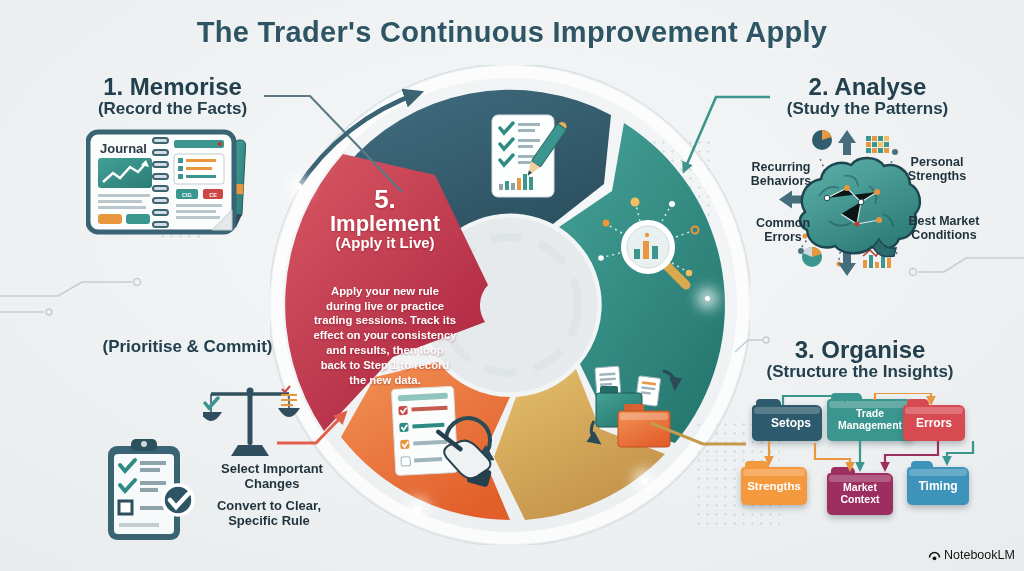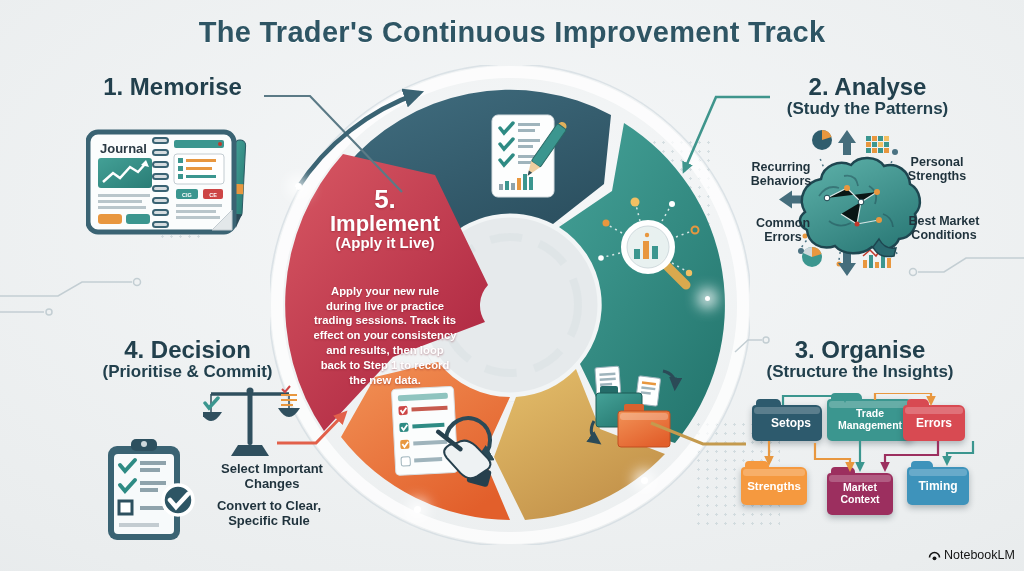--- a/index.html
+++ b/index.html
@@ -101,21 +101,21 @@
       <path d="M735,352 L748,340 H762"></path>
         <circle cx="766" cy="340" r="3"></circle>
     </g>
     <path d="M264,96 L310,96 L402,192" stroke="#5b7a86" stroke-width="2.2" fill="none"></path>
     <path d="M297,189 A237,237 0 0 1 419,93" stroke="#3a6373" stroke-width="4.5" fill="none" marker-end="url(#mS)"></path>
     <path d="M770,97 L716,97 L684,171" stroke="#3f958c" stroke-width="2.6" fill="none" marker-end="url(#mT)"></path>
     <path d="M651,423 L703,444 L746,444" stroke="#c49a4e" stroke-width="3" fill="none"></path>
     <path d="M277,443 L316,443 L345,413" stroke="#e2604a" stroke-width="3" fill="none" marker-end="url(#mC)"></path>
   </svg>
 
-  <div class="title">The Trader's Continuous Improvement Track</div>
+  <div class="title">The Trader's Continuous Improvement Apply</div>
 
   <svg class="abs z3" style="left:270px;top:65px;pointer-events:none;" width="480" height="480" viewBox="-20 -20 480 480">
     <defs>
       <linearGradient id="gDark" x1="0" y1="0" x2=".7" y2="1">
           <stop offset="0" stop-color="#416e80"></stop>
           <stop offset="1" stop-color="#2b4f5f"></stop>
         </linearGradient>
       <linearGradient id="gTeal" x1="0" y1="0" x2=".8" y2="1">
           <stop offset="0" stop-color="#45a298"></stop>
           <stop offset="1" stop-color="#25776f"></stop>
@@ -256,20 +256,21 @@
 
   <div class="implement">
     <div class="num">5.</div>
     <div class="t">Implement</div>
     <div class="s">(Apply it Live)</div>
     <div class="b">Apply your new rule during live or practice trading sessions. Track its effect on your consistency and results, then loop back to Step 1 to record the new data.</div>
   </div>
 
   <div class="sec-head hd-memorise">
     <div class="h1">1. Memorise</div>
+    <div class="h2">(Record the Facts)</div>
   </div>
   <svg class="abs z5" style="left:86px;top:126px;" width="168" height="114" viewBox="0 0 168 114" font-family="Liberation Sans, sans-serif">
     <defs>
       <linearGradient id="gTealIco" x1="0" y1="0" x2="1" y2="1">
           <stop offset="0" stop-color="#43a096"></stop>
           <stop offset="1" stop-color="#2a7d76"></stop>
         </linearGradient>
     </defs>
     <g transform="rotate(3 152 50)">
       <rect x="147" y="14" width="11" height="78" rx="5" fill="url(#gTealIco)" stroke="#2b5a64"></rect>
@@ -406,21 +407,20 @@
           <circle cx="8" cy="18" r="2.5" fill="#c0392b"></circle>
       </g>
     </svg>
     <div class="brain-label lbl-rb">Recurring Behaviors</div>
     <div class="brain-label lbl-ps">Personal Strengths</div>
     <div class="brain-label lbl-ce">Common Errors</div>
     <div class="brain-label lbl-bm">Best Market Conditions</div>
   </div>
 
   <div class="sec-head hd-decision">
-    <div class="h1">4. Decision</div>
     <div class="h2">(Prioritise &amp; Commit)</div>
   </div>
   <div class="dec-wrap">
     <div class="dec-label dl-2">Convert to Clear, Specific Rule</div>
     <div class="dec-label dl-1">Select Important Changes</div>
 
     <svg class="abs" style="left:107px;top:0px;" width="100" height="85" viewBox="0 0 100 85">
       <path d="M8,14 H86" stroke="#2f4f5e" stroke-width="3.5"></path>
       <circle cx="47" cy="11" r="3.5" fill="#2f4f5e"></circle>
       <rect x="44.5" y="11" width="5" height="54" rx="2" fill="#2f4f5e"></rect>

